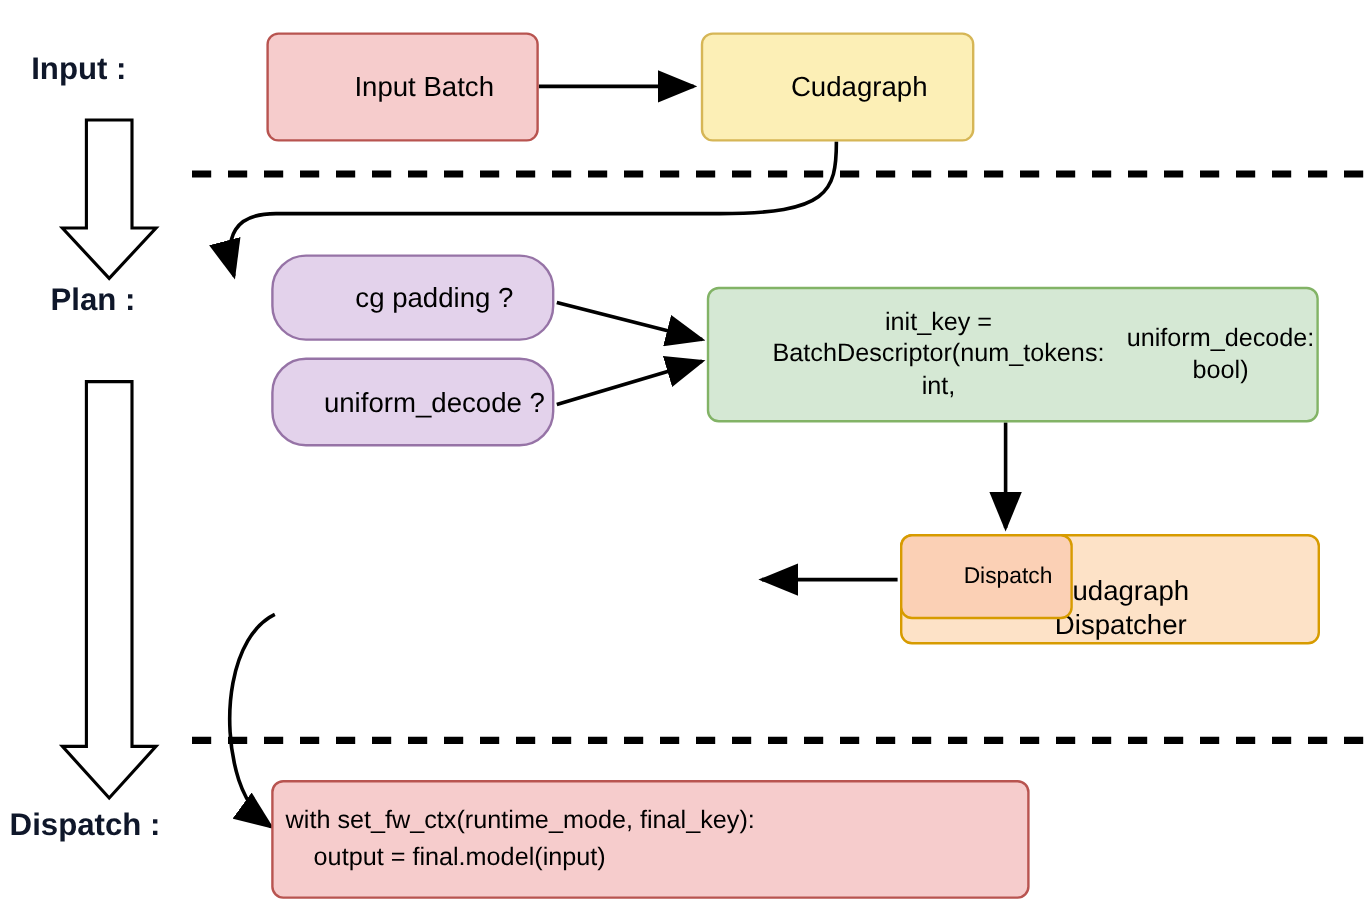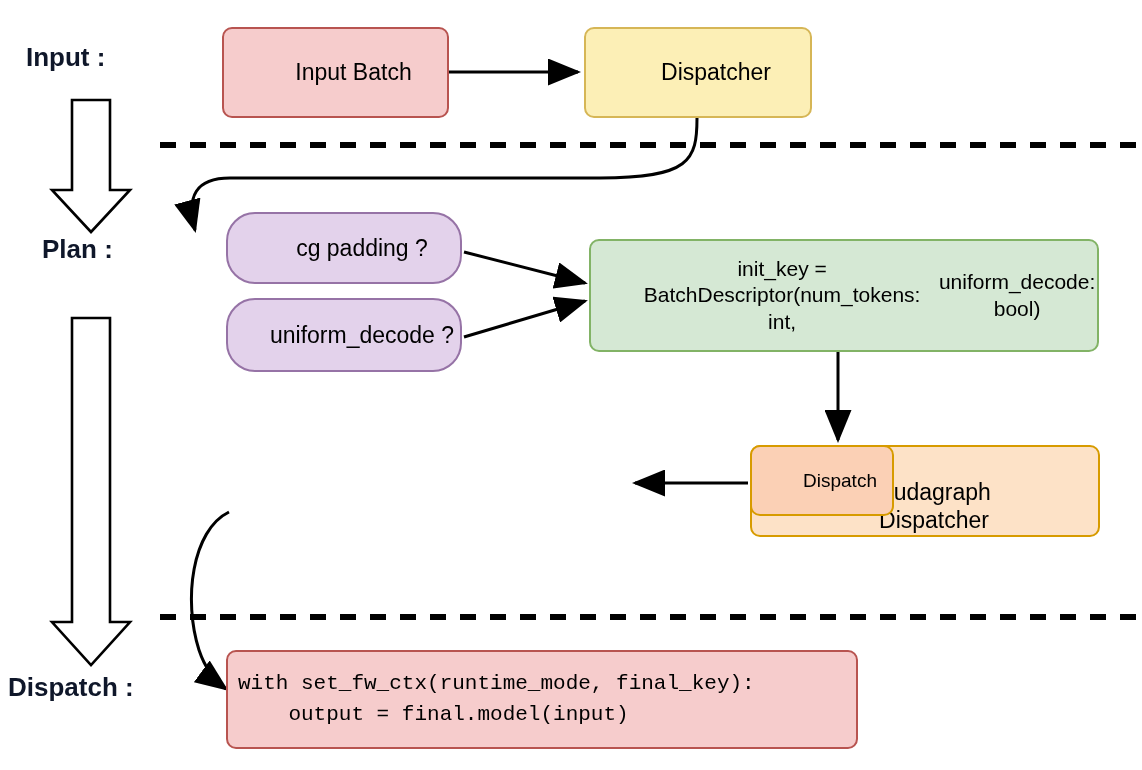--- a/index.html
+++ b/index.html
@@ -5,21 +5,21 @@
   html,body{margin:0;padding:0;background:#ffffff;}
   body{width:1142px;height:770px;position:relative;overflow:hidden;
        font-family:"Liberation Sans",sans-serif;color:#000;}
   .canvas{position:absolute;inset:0;width:1142px;height:770px;}
   svg.layer{position:absolute;left:0;top:0;width:1142px;height:770px;overflow:visible;}
   .node{position:absolute;box-sizing:border-box;display:flex;align-items:center;
         justify-content:center;text-align:center;border-radius:10px;
         border-width:2px;border-style:solid;line-height:1.25;padding-left:36px;}
   .stage-label{position:absolute;font-weight:bold;font-size:26px;letter-spacing:0px;
         white-space:nowrap;color:#0f172a;}
-  .codebox{font-family:Liberation Mono, monospace;
+  .codebox{font-family:Liberation Sans, sans-serif;
         font-size:21px;text-align:right;justify-content:flex-start;
         white-space:pre;line-height:1.45;padding-left:10px;}
   .t-pink{background:#f6cccc;border-color:#b85450;}
   .t-yellow{background:#fcefb6;border-color:#d6b656;}
   .t-purple{background:#e3d2eb;border-color:#9673a6;border-radius:29px;}
   .t-green{background:#d5e8d4;border-color:#82b366;}
   .t-blue{background:#d5e3f7;border-color:#6c8ebf;}
   .t-orange-outer{background:#fde2c7;border-color:#d79b00;}
   .t-orange-inner{background:#fbd0b5;border-color:#d79b00;}
   .f18{font-size:19px;}
@@ -62,21 +62,21 @@
 
   <div class="stage-label" style="left:26px; top:42px;">Input :</div>
   <div class="stage-label" style="left:42px; top:234px;">Plan :</div>
   <div class="stage-label" style="left:8px; top:672px;">Dispatch :</div>
 
   <div class="node t-pink f22" style="left:222px; top:27px; width:227px; height:91px;">
     <span>Input Batch</span>
   </div>
 
   <div class="node t-yellow f22" style="left:584px; top:27px; width:228px; height:91px;">
-    <span>Dispatcher</span>
+    <span>Cudagraph</span>
   </div>
 
   <div class="node t-purple f22" style="left:226px; top:212px; width:236px; height:72px;">
     <span>cg padding ?</span>
   </div>
 
   <div class="node t-purple f22" style="left:226px; top:298px; width:236px; height:74px;">
     <span>uniform_decode ?</span>
   </div>
 

